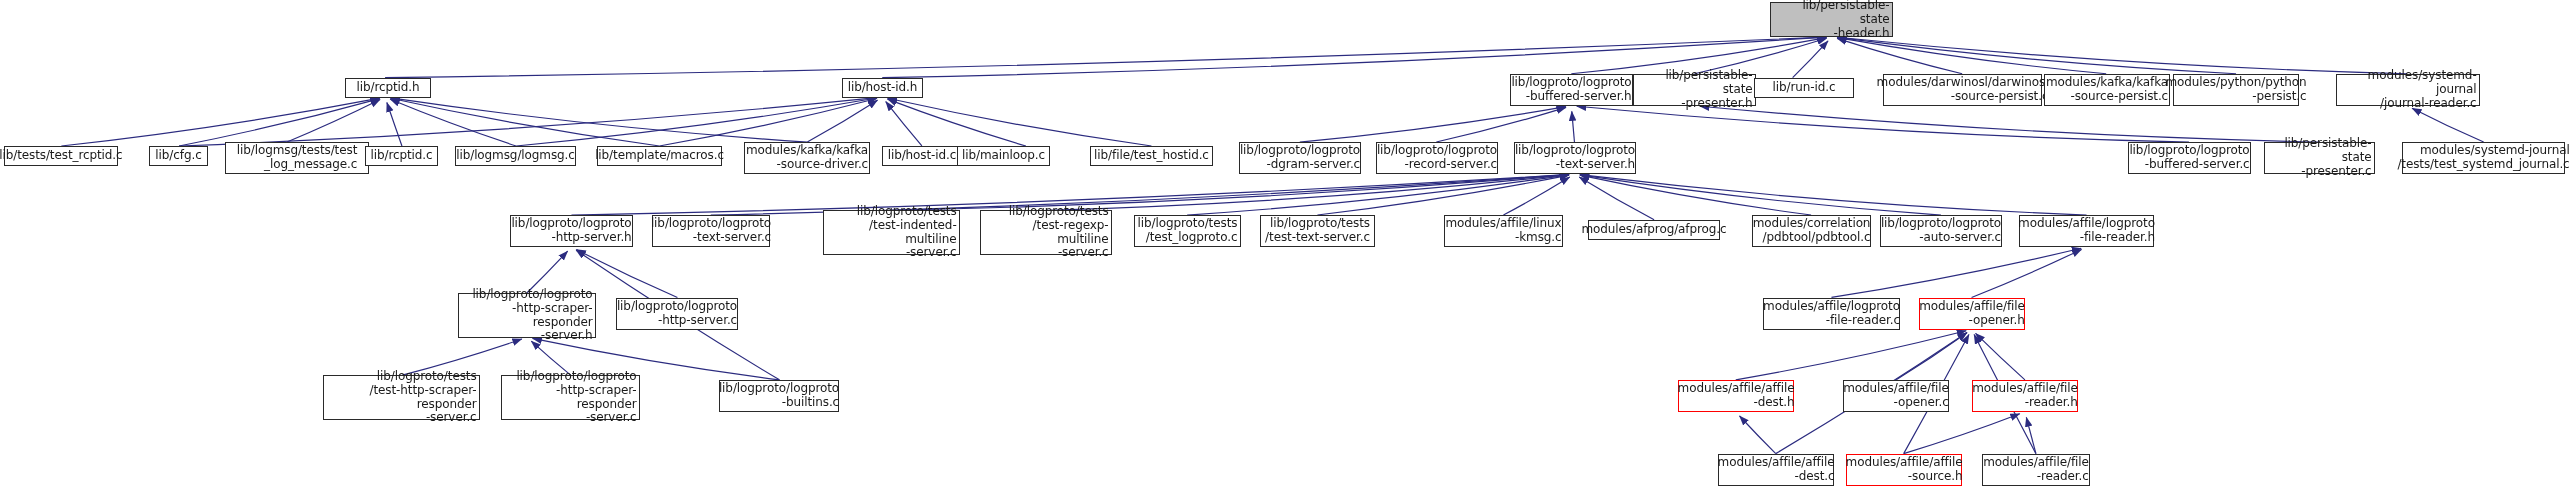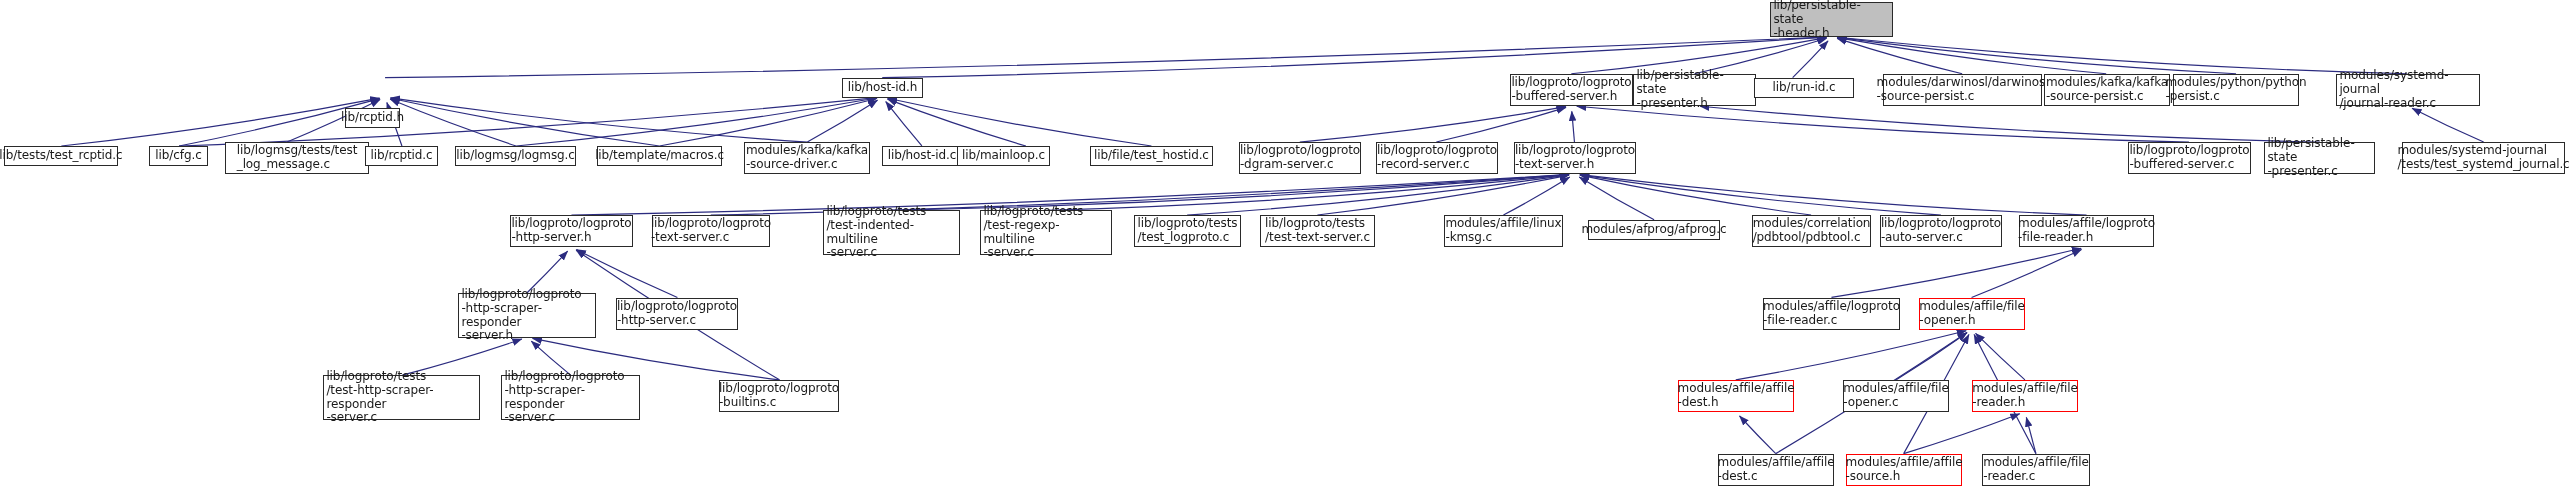--- a/index.html
+++ b/index.html
@@ -1,20 +1,20 @@
 <!DOCTYPE html>
 <html style="font-size:12.6px"><head>
 <meta charset="utf-8">
 <style>
   html,body{margin:0;padding:0;background:#ffffff;}
   body{font-family:"DejaVu Sans","Liberation Sans",sans-serif;}
   #graph{position:relative;width:2576px;height:496px;overflow:hidden;background:#fff;}
   #edges{position:absolute;left:0;top:0;width:2576px;height:496px;pointer-events:none;}
   .node{position:absolute;box-sizing:border-box;display:flex;align-items:center;
-        justify-content:center;text-align:left;background:#ffffff;
+        justify-content:center;text-align:right;background:#ffffff;
         border:0.8px solid #2a2a2a;color:#1a1a1a;font-size:12px;line-height:13.7px;
         letter-spacing:-0.1px;white-space:pre-line;padding:0 2.4px;}
   .node.root{background:#bfbfbf;border:0.8px solid #2a2a2a;}
   .node.red{border:1.3px solid #ff0000;}
 </style>
 </head>
 <body>
 
 <div id="graph">
   <svg id="edges" viewBox="0 0 3281 632" xmlns="http://www.w3.org/2000/svg">
@@ -76,21 +76,21 @@
       <path d="M2579.5,484 Q2548.048699974425,455.75877644651746 2516.5973999488497,424.79755289303495" stroke="#2b2b7f" stroke-width="1.5" fill="none" marker-end="url(#ah)"></path>
       <path d="M2425,578 Q2466.569254733757,503.8000318157964 2508.1385094675143,426.14006363159274" stroke="#2b2b7f" stroke-width="1.5" fill="none" marker-end="url(#ah)"></path>
       <path d="M2262,578 Q2238.9268313015864,555.0420011565503 2215.8536626031723,530.0440023131007" stroke="#2b2b7f" stroke-width="1.5" fill="none" marker-end="url(#ah)"></path>
       <path d="M2425,578 Q2498.939377061951,555.7256829496222 2572.8787541239017,527.2713658992442" stroke="#2b2b7f" stroke-width="1.5" fill="none" marker-end="url(#ah)"></path>
       <path d="M2593.5,578 Q2587.3938689299293,555.1639323775906 2581.287737859859,531.7678647551813" stroke="#2b2b7f" stroke-width="1.5" fill="none" marker-end="url(#ah)"></path>
       <path d="M2262,578 Q2383.79304395303,505.8625413042938 2505.5860879060597,423.74508260858755" stroke="#2b2b7f" stroke-width="1.5" fill="none" marker-end="url(#ah)"></path>
       <path d="M2593.5,578 Q2554.1122577826727,503.74654548368625 2514.7245155653454,426.2130909673725" stroke="#2b2b7f" stroke-width="1.5" fill="none" marker-end="url(#ah)"></path>
     </svg>
 <div class="node root" style="left: 1770px; top: 2.4px; width: 123px; height: 35px;">lib/persistable-state
 -header.h</div>
-    <div class="node" style="left: 345px; top: 78px; width: 55px; height: 19.6px; margin-top: 30px;">lib/rcptid.h</div>
+    <div class="node" style="left: 345px; top: 78px; width: 86px; height: 19.6px;">lib/rcptid.h</div>
     <div class="node" style="left: 842px; top: 78px; width: 81px; height: 19.6px;">lib/host-id.h</div>
     <div class="node" style="left: 1510px; top: 74px; width: 123px; height: 32px;">lib/logproto/logproto
 -buffered-server.h</div>
     <div class="node" style="left: 1633px; top: 74px; width: 123px; height: 32px;">lib/persistable-state
 -presenter.h</div>
     <div class="node" style="left: 1754px; top: 78px; width: 100px; height: 19.6px;">lib/run-id.c</div>
     <div class="node" style="left: 1883px; top: 74px; width: 159px; height: 32px;">modules/darwinosl/darwinosl
 -source-persist.c</div>
     <div class="node" style="left: 2044px; top: 74px; width: 126px; height: 32px;">modules/kafka/kafka
 -source-persist.c</div>

